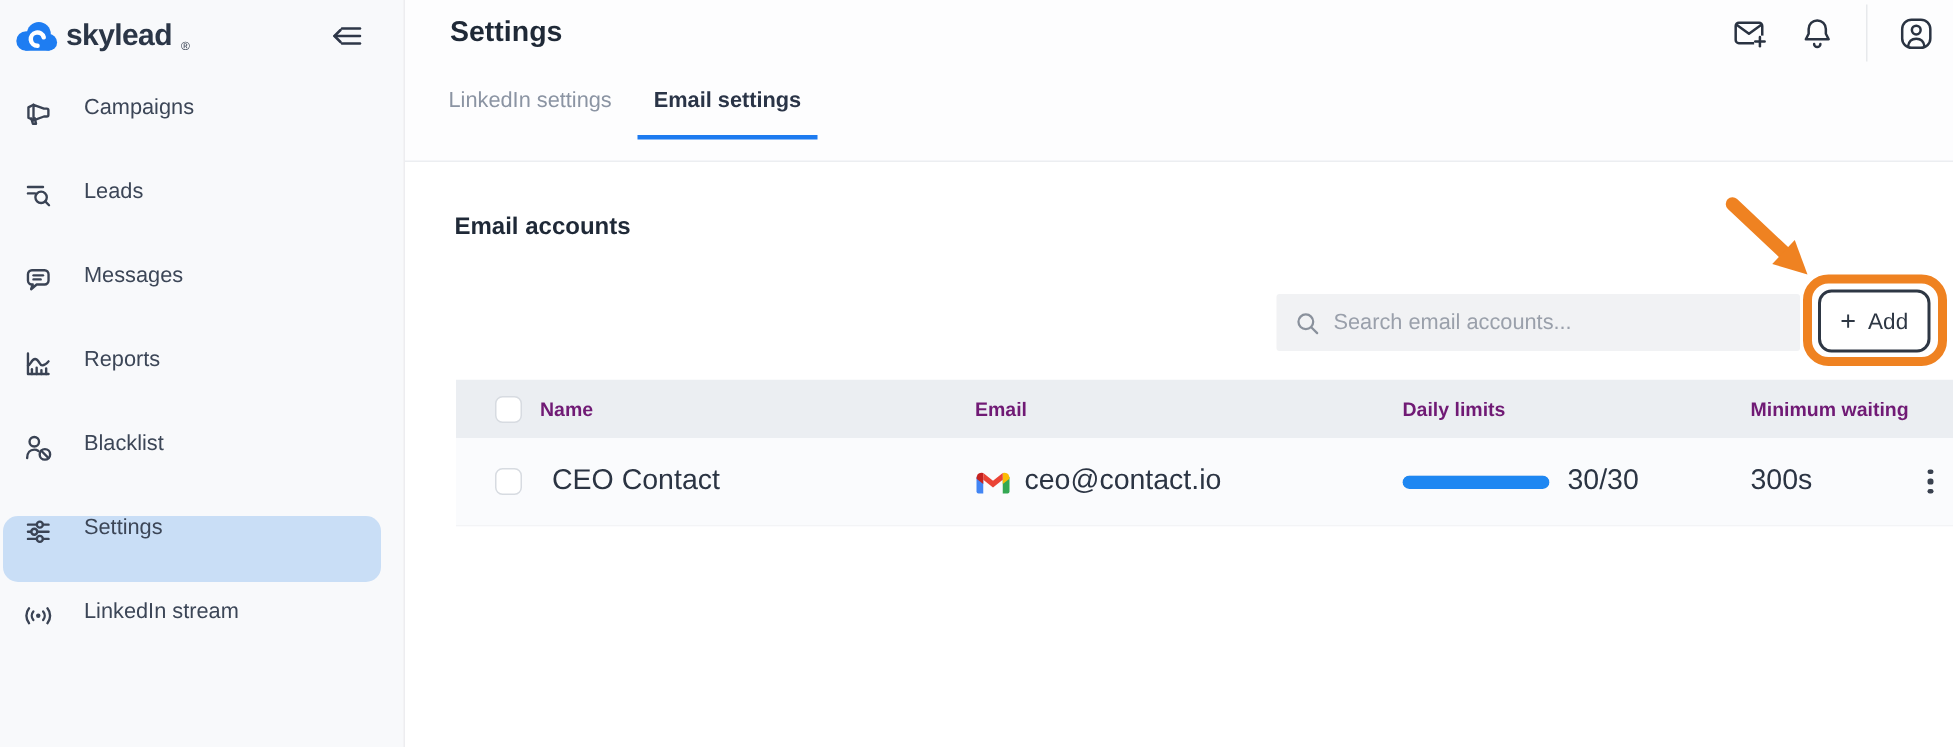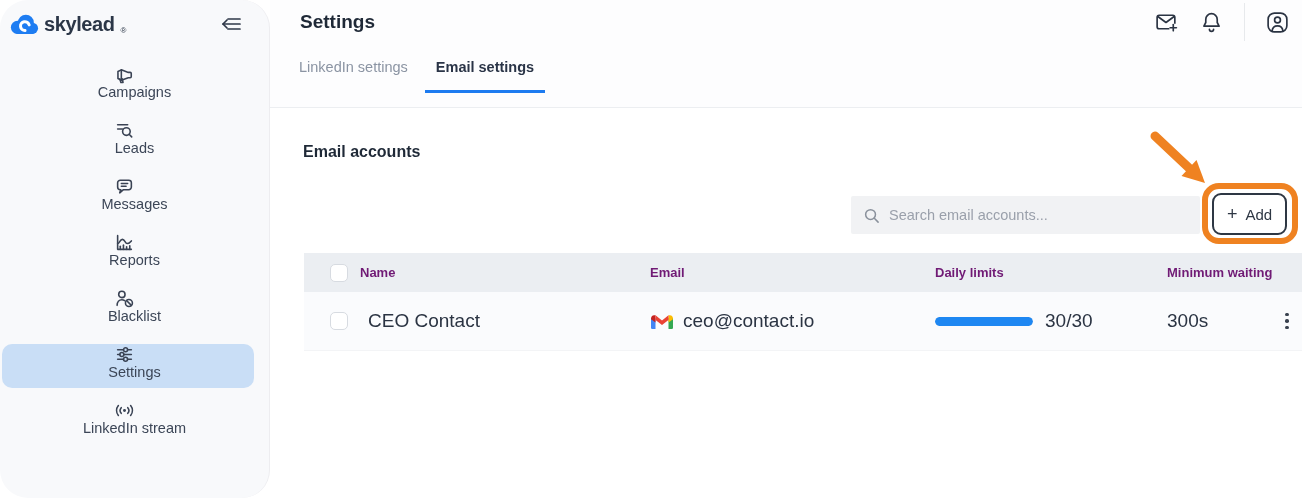--- a/index.html
+++ b/index.html
@@ -4,29 +4,29 @@
 <style>
   * { box-sizing: border-box; margin: 0; padding: 0; }
   html,body { width:1302px; height:498px; }
   body {
     font-family: "Liberation Sans", sans-serif;
     background:#ffffff; color:#2b3443; overflow:hidden; position:relative;
   }
   .app { display:flex; width:1302px; height:498px; }
 
   
-  .sidebar { width:270px; flex-shrink:0; background:#f8f9fb; border-right:1px solid #ededf0;border-radius:28px; }
+  .sidebar { width:270px; flex-shrink:0; background:#f8f9fb; border-right:1px solid #ededf0; }
   .logo-row { height:44px; display:flex; align-items:center; padding:4px 24px 0 9px; }
   .logo { display:flex; align-items:center; gap:5px; flex:1; }
   .logo-text { font-size:20px; font-weight:700; color:#2b3647; letter-spacing:-0.4px; }
   .reg { font-size:8px; color:#2b3647; align-self:flex-end; margin:0 0 2px 1px; }
   .collapse-btn { background:none; border:none; cursor:pointer; display:flex; padding:2px; }
   .nav { margin-top:20px; padding:0 15px 0 2px; }
-  .nav-item { height:44px; border-radius:10px; display:flex; align-items:center;
-              padding-left:13px; margin-bottom:12px; cursor:pointer;flex-direction:column; }
+  .nav-item { height:44px; border-radius:10px; display:flex; align-items:flex-start;
+              padding-left:13px; margin-bottom:12px; cursor:pointer; }
   .nav-item.selected { background:#c9def6; }
   .nav-icon { width:20px; height:20px; margin-right:21px; display:flex; align-items:center;
               justify-content:center; color:#3a4354; }
   .nav-icon svg { stroke:#3a4354; fill:none; stroke-width:1.5; stroke-linecap:round; stroke-linejoin:round; }
   .nav-label { font-size:14.5px; color:#3c4657; }
 
   
   .main { flex:1; position:relative; background:#ffffff; }
   .topbar { height:44px; display:flex; align-items:center; padding:0 8px 0 30px; background:#fdfdfe; }
   .page-title { font-size:19px; font-weight:700; color:#1f2937; flex:1; }

